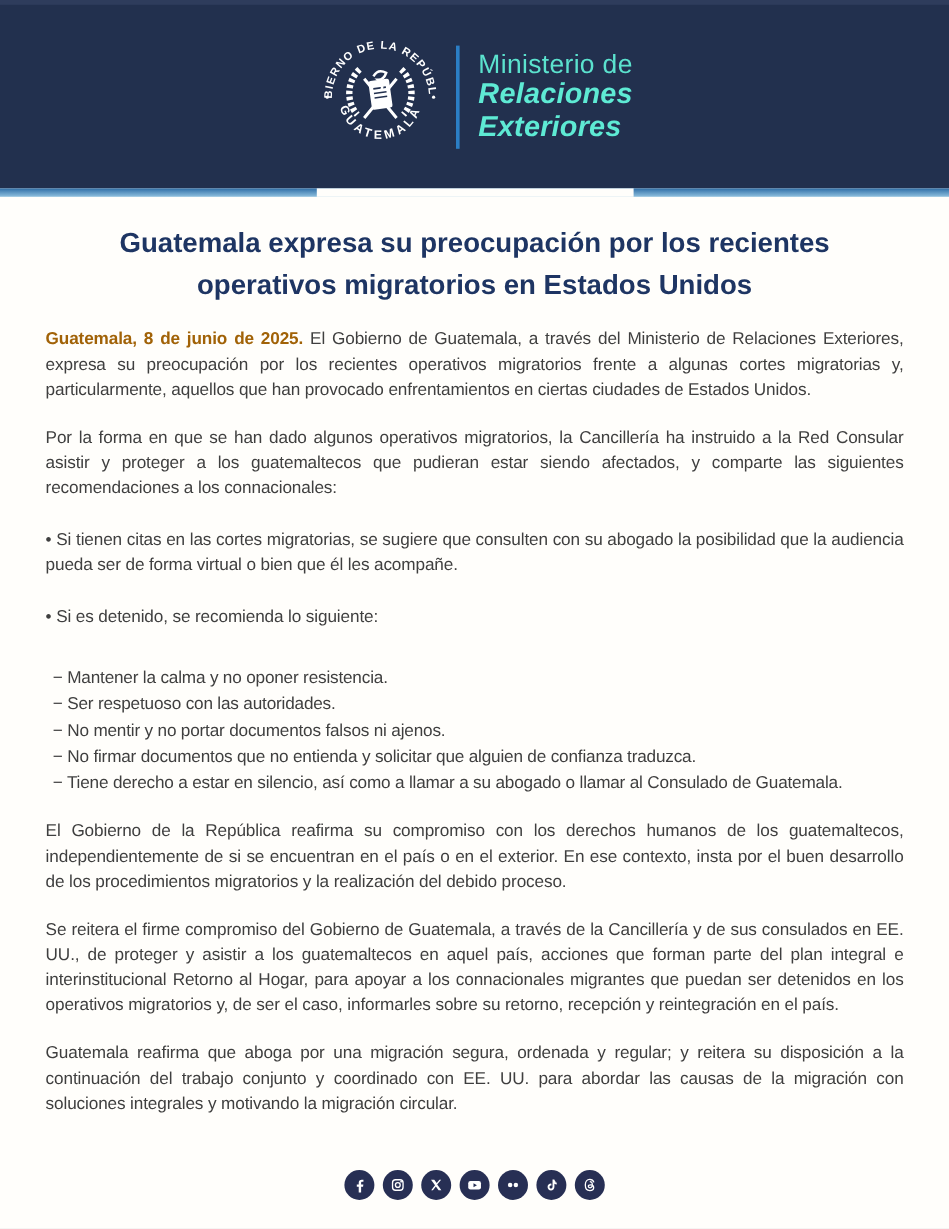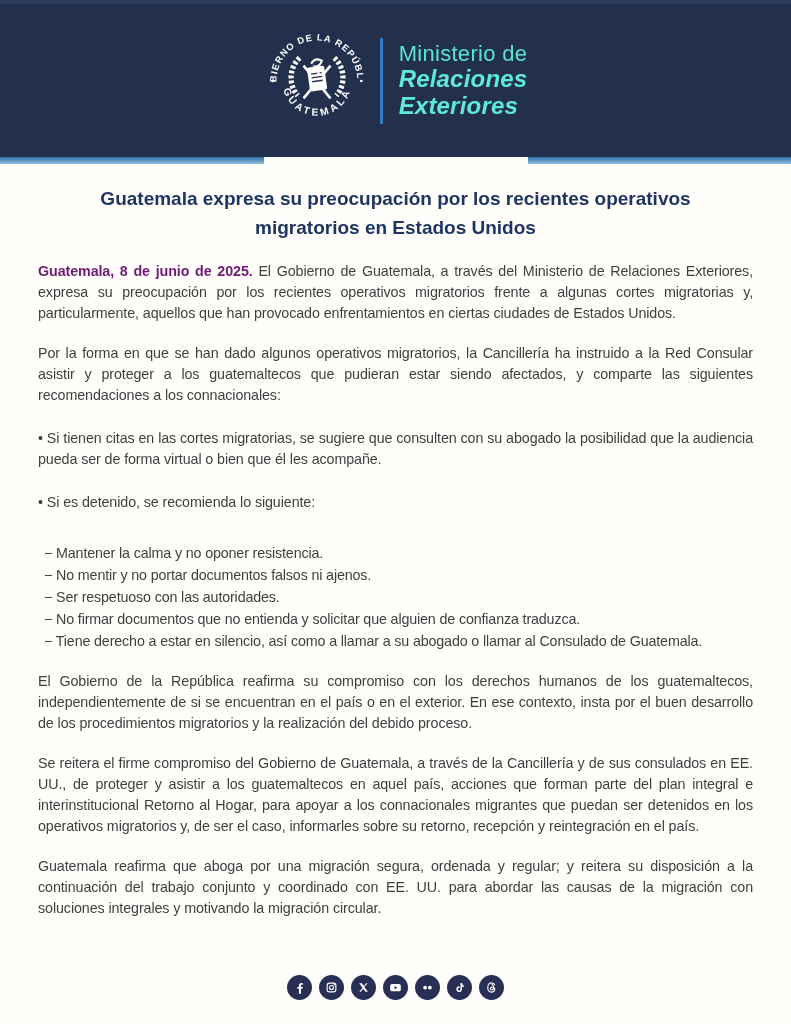--- a/index.html
+++ b/index.html
@@ -24,25 +24,25 @@
     height: 7px; background: linear-gradient(#2F6EA7, #8FC0DE);
     position: relative;
   }
   .notch {
     position:absolute; left:50%; transform:translateX(-50%);
     top:0; width: 264px; height: 7px; background: #fffefb;
   }
   
   .main { flex: 1; padding: 0 38px; color:#3F3F3F; }
   .doc-title {
-    color:#1E3563; font-size: 19px; font-weight: 700; text-align:center;
+    color:#1E3563; font-size: 23px; font-weight: 700; text-align:center;
     line-height: 1.5; max-width: 660px; margin: 21px auto 5px;
   }
   .para { font-size: 14.3px; line-height: 21px; text-align: justify; margin: 19px 0; letter-spacing:-0.1px; }
-  .para b { color:#701a75; }
+  .para b { color:#a16207; }
   .bullet { margin: 22px 0; }
   .dash-list { margin: 29px 0 19px 6px; padding:0; list-style:none; }
   .dash-list li { font-size: 14.3px; line-height: 22px; letter-spacing:-0.15px; }
   
   .footer { padding: 0 0 24px; }
   .social-row { display:flex; justify-content:center; gap: 7px; }
   .social-circle {
     width: 25px; height: 25px; border-radius: 50%; background: #272F54;
     display:flex; align-items:center; justify-content:center; cursor:pointer;
   }
@@ -95,22 +95,22 @@
     <p class="para"><b>Guatemala, 8 de junio de 2025.</b><span> El Gobierno de Guatemala, a través del Ministerio de Relaciones Exteriores, expresa su preocupación por los recientes operativos migratorios frente a algunas cortes migratorias y, particularmente, aquellos que han provocado enfrentamientos en ciertas ciudades de Estados Unidos.</span></p>
 
     <p class="para">Por la forma en que se han dado algunos operativos migratorios, la Cancillería ha instruido a la Red Consular asistir y proteger a los guatemaltecos que pudieran estar siendo afectados, y comparte las siguientes recomendaciones a los connacionales:</p>
 
     <p class="para bullet">• Si tienen citas en las cortes migratorias, se sugiere que consulten con su abogado la posibilidad que la audiencia pueda ser de forma virtual o bien que él les acompañe.</p>
 
     <p class="para bullet">• Si es detenido, se recomienda lo siguiente:</p>
 
     <ul class="dash-list">
         <li>− Mantener la calma y no oponer resistencia.</li>
+        <li>− Ser respetuoso con las autoridades.</li>
         <li>− No mentir y no portar documentos falsos ni ajenos.</li>
-        <li>− Ser respetuoso con las autoridades.</li>
         <li>− No firmar documentos que no entienda y solicitar que alguien de confianza traduzca.</li>
         <li>−  Tiene derecho a estar en silencio, así como a llamar a su abogado o llamar al Consulado de Guatemala.</li>
       </ul>
 
     <p class="para">El Gobierno de la República reafirma su compromiso con los derechos humanos de los guatemaltecos, independientemente de si se encuentran en el país o en el exterior. En ese contexto, insta por el buen desarrollo de los procedimientos migratorios y la realización del debido proceso.</p>
 
     <p class="para">Se reitera el firme compromiso del Gobierno de Guatemala, a través de la Cancillería y de sus consulados en EE. UU., de proteger y asistir a los guatemaltecos en aquel país, acciones que forman parte del plan integral e interinstitucional Retorno al Hogar, para apoyar a los connacionales migrantes que puedan ser detenidos en los operativos migratorios y, de ser el caso, informarles sobre su retorno, recepción y reintegración en el país.</p>
 
     <p class="para">Guatemala reafirma que aboga por una migración segura, ordenada y regular; y reitera su disposición a la continuación del trabajo conjunto y coordinado con EE. UU. para abordar las causas de la migración con soluciones integrales y motivando la migración circular.</p>
   </div>

